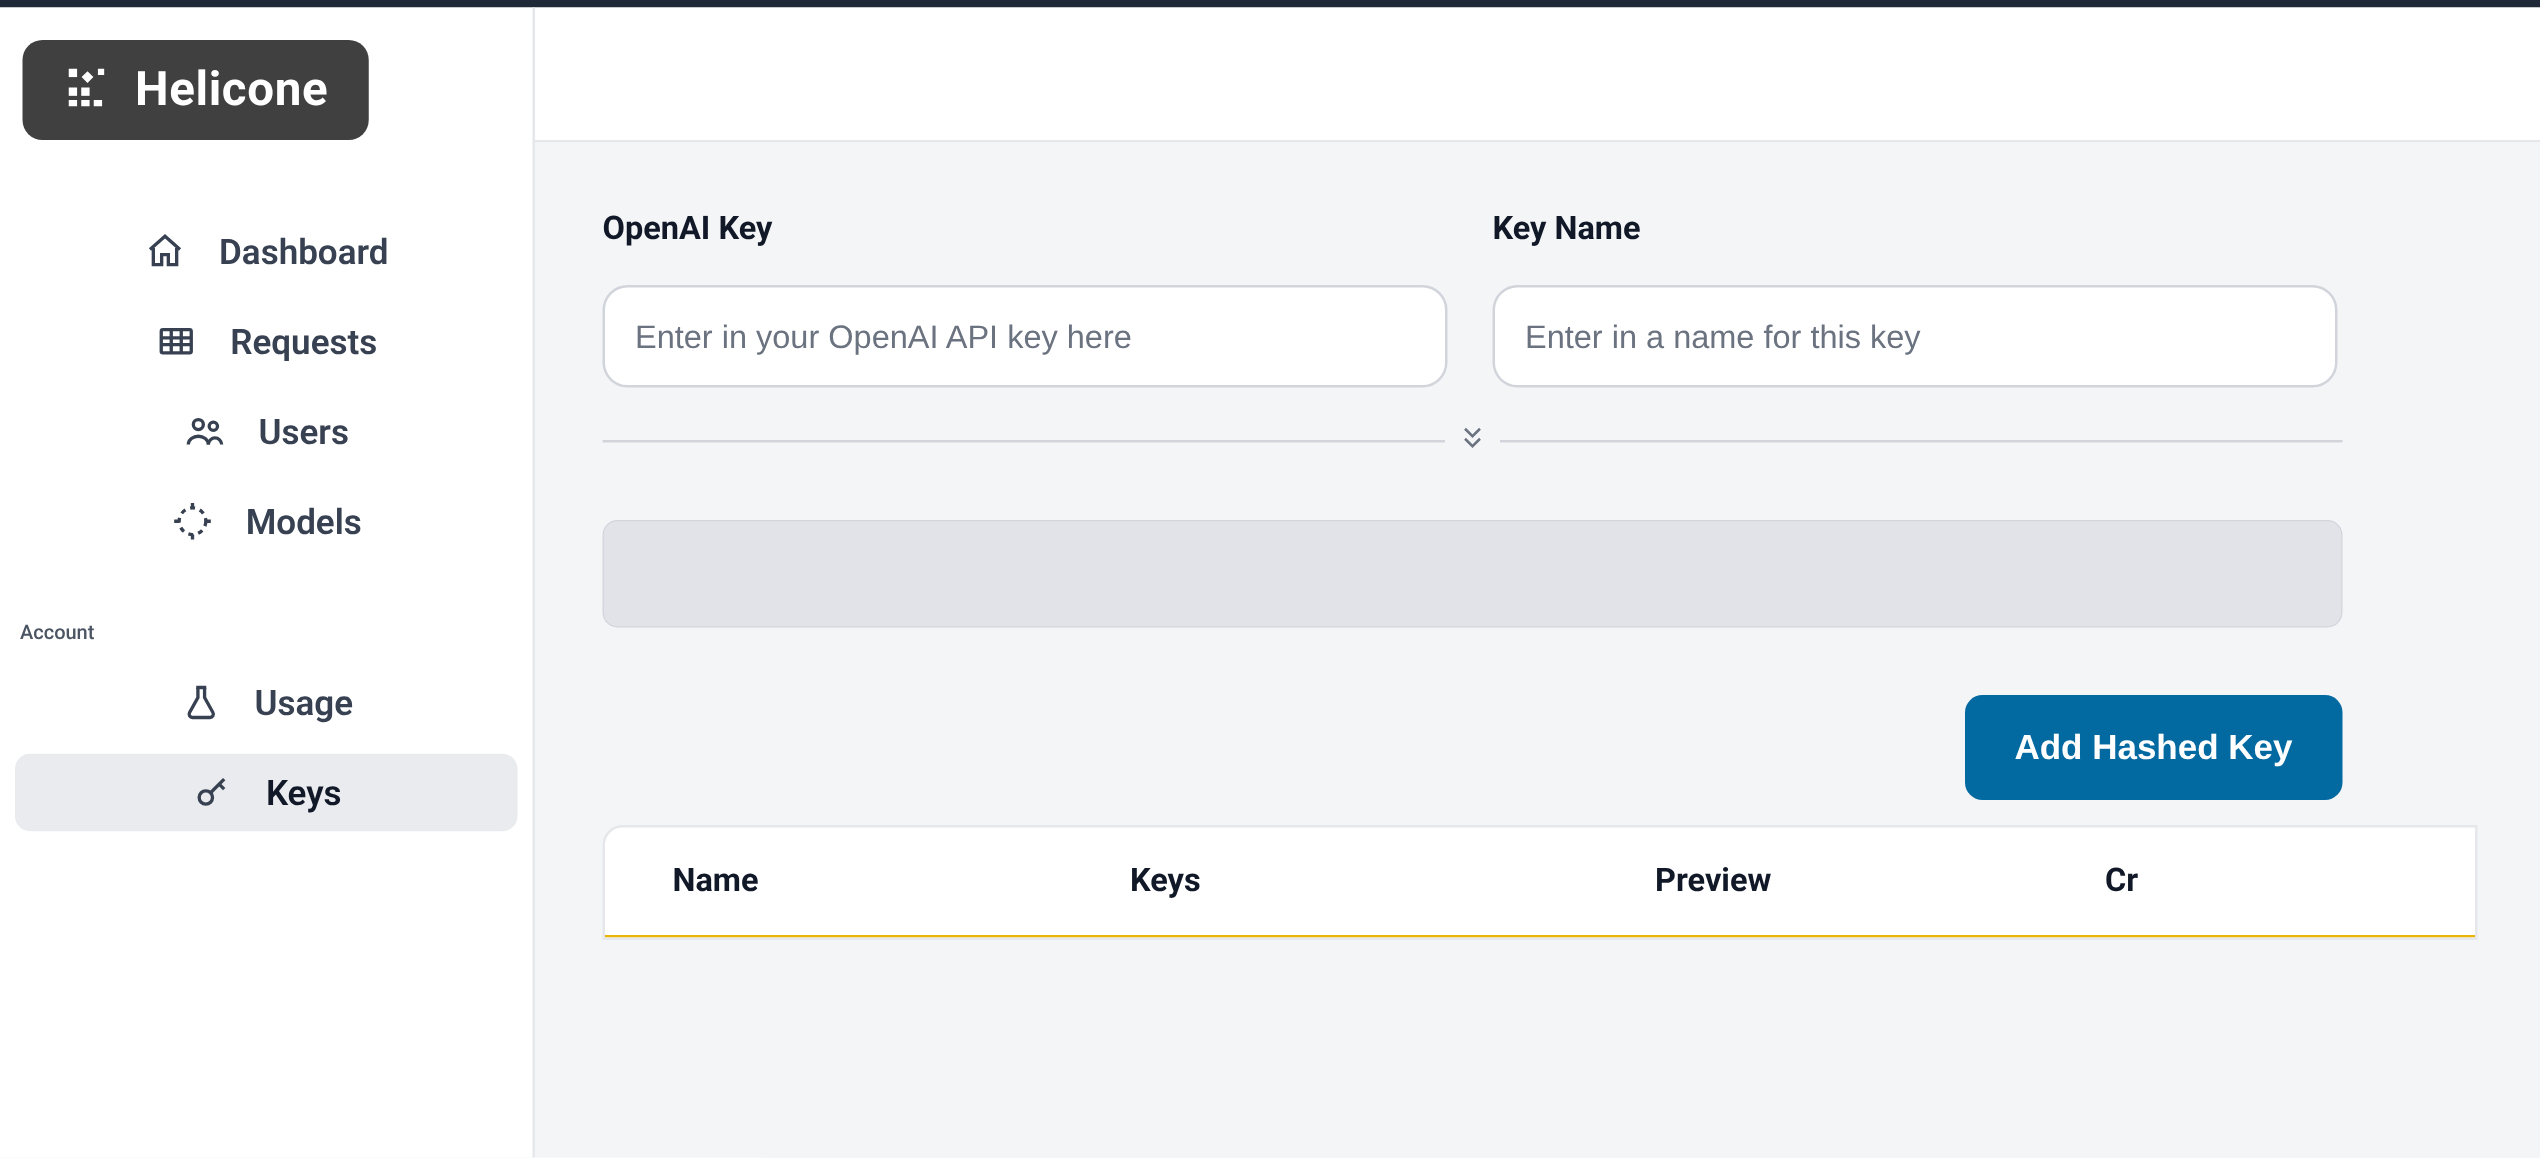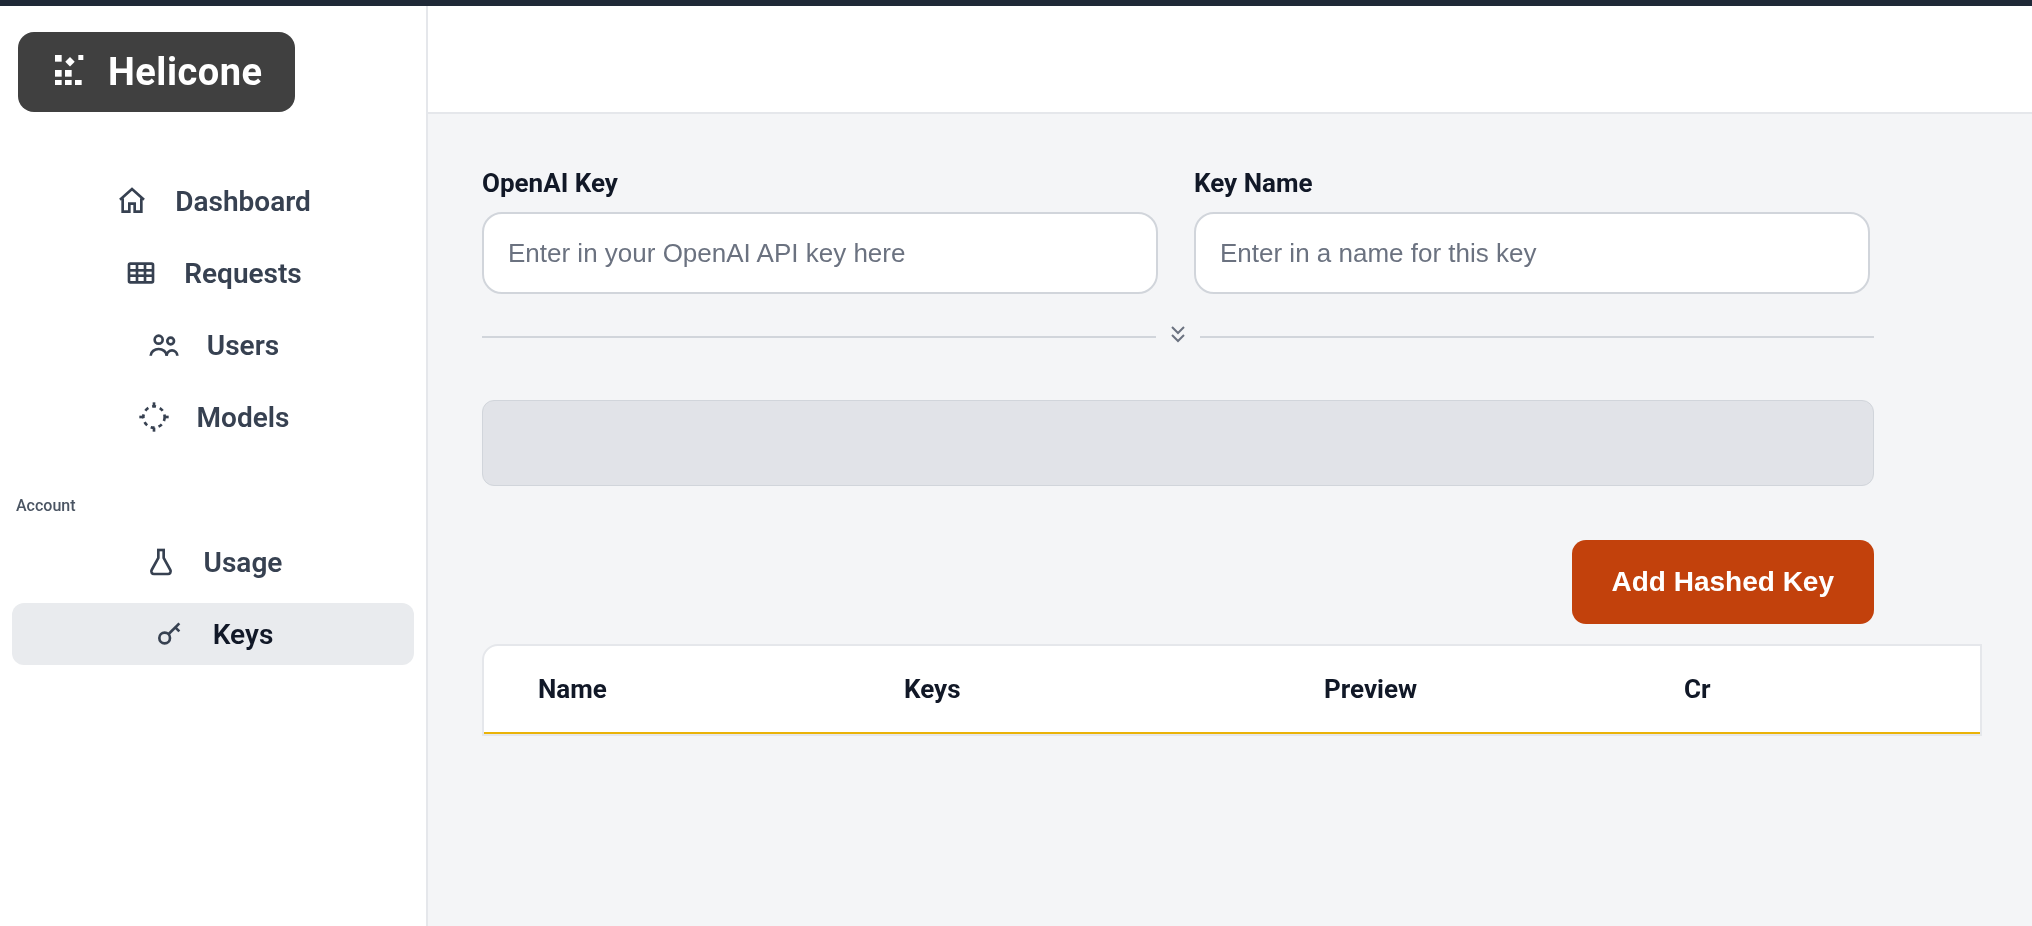--- a/index.html
+++ b/index.html
@@ -88,21 +88,21 @@
     flex: 1;
     background: #f4f5f7;
     padding: 54px 0 0 54px;
     overflow: hidden;
   }
   .form-row {
     display: flex;
     gap: 36px;
     margin-bottom: 28px;
   }
-  .field { display: flex; flex-direction: column; gap: 14px; }
+  .field { display: flex; flex-direction: column; gap: 30px; }
   .field-openai { width: 676px; }
   .field-keyname { width: 676px; }
   .field-label {
     font-size: 26px;
     font-weight: 700;
     color: #111827;
   }
   .field-label-row {
     display: flex; align-items: center; gap: 14px;
   }
@@ -151,21 +151,21 @@
     border-radius: 12px;
   }
   .action-row {
     width: 1392px;
     display: flex;
     justify-content: flex-end;
     margin-top: 54px;
     margin-bottom: 20px;
   }
   .primary-btn {
-    background: #c2410c;
+    background: #0369a1;
     color: #fff;
     font-size: 28px;
     font-weight: 600;
     border: none;
     border-radius: 14px;
     padding: 26px 40px;
     cursor: pointer;
   }
   .table-wrap {
     width: 1500px;

